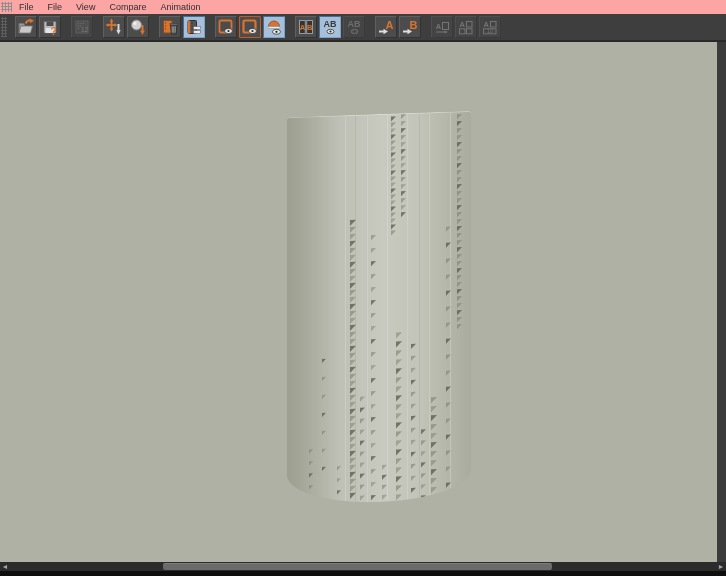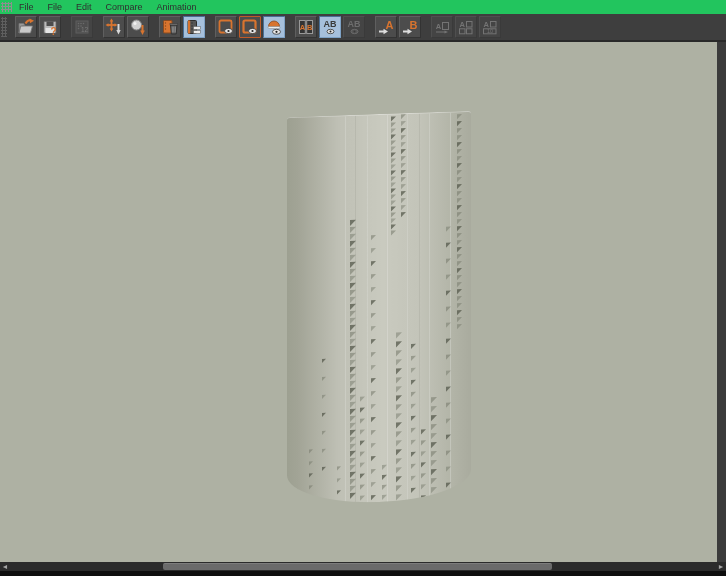--- a/index.html
+++ b/index.html
@@ -1,21 +1,21 @@
 <!DOCTYPE html>
 <html><head>
 <meta charset="utf-8">
 <style>
   html,body{margin:0;padding:0;background:#222;}
   *{box-sizing:border-box;}
   .app{position:relative;width:726px;height:576px;overflow:hidden;
        font-family:"Liberation Sans",sans-serif;background:#3e3e3e;}
 
   
-  .menubar{position:absolute;left:0;top:0;width:726px;height:14px;background:#22c55e;
+  .menubar{position:absolute;left:0;top:0;width:726px;height:14px;background:#fca5a5;
            display:flex;align-items:center;}
   .menubar .grip{width:11px;height:10px;margin-left:1px;
       background-image:radial-gradient(circle,#8f8f8f 1px,transparent 1.1px);
       background-size:3px 3px;}
   .menu-items{display:flex;margin-left:7px;}
   .menu-item{font-size:9px;color:#2f2f2f;margin-right:14px;line-height:14px;cursor:default;}
 
   
   .toolbar{position:absolute;left:0;top:14px;width:726px;height:28px;background:#3e3e3e;
            border-bottom:2px solid #292929;display:flex;align-items:center;}
@@ -53,21 +53,21 @@
 </head>
 <body>
 
 <div class="app">
 
   <div class="menubar">
     <div class="grip"></div>
     <div class="menu-items" id="menu-items">
         <span class="menu-item">File</span>
         <span class="menu-item">File</span>
-        <span class="menu-item">Edit</span>
+        <span class="menu-item">View</span>
         <span class="menu-item">Compare</span>
         <span class="menu-item">Animation</span>
       </div>
   </div>
 
   <div class="toolbar">
     <div class="grip"></div>
     <div id="toolbar-groups" style="display:flex">
         <div class="tgroup">
           <div class="tbtn normal">

